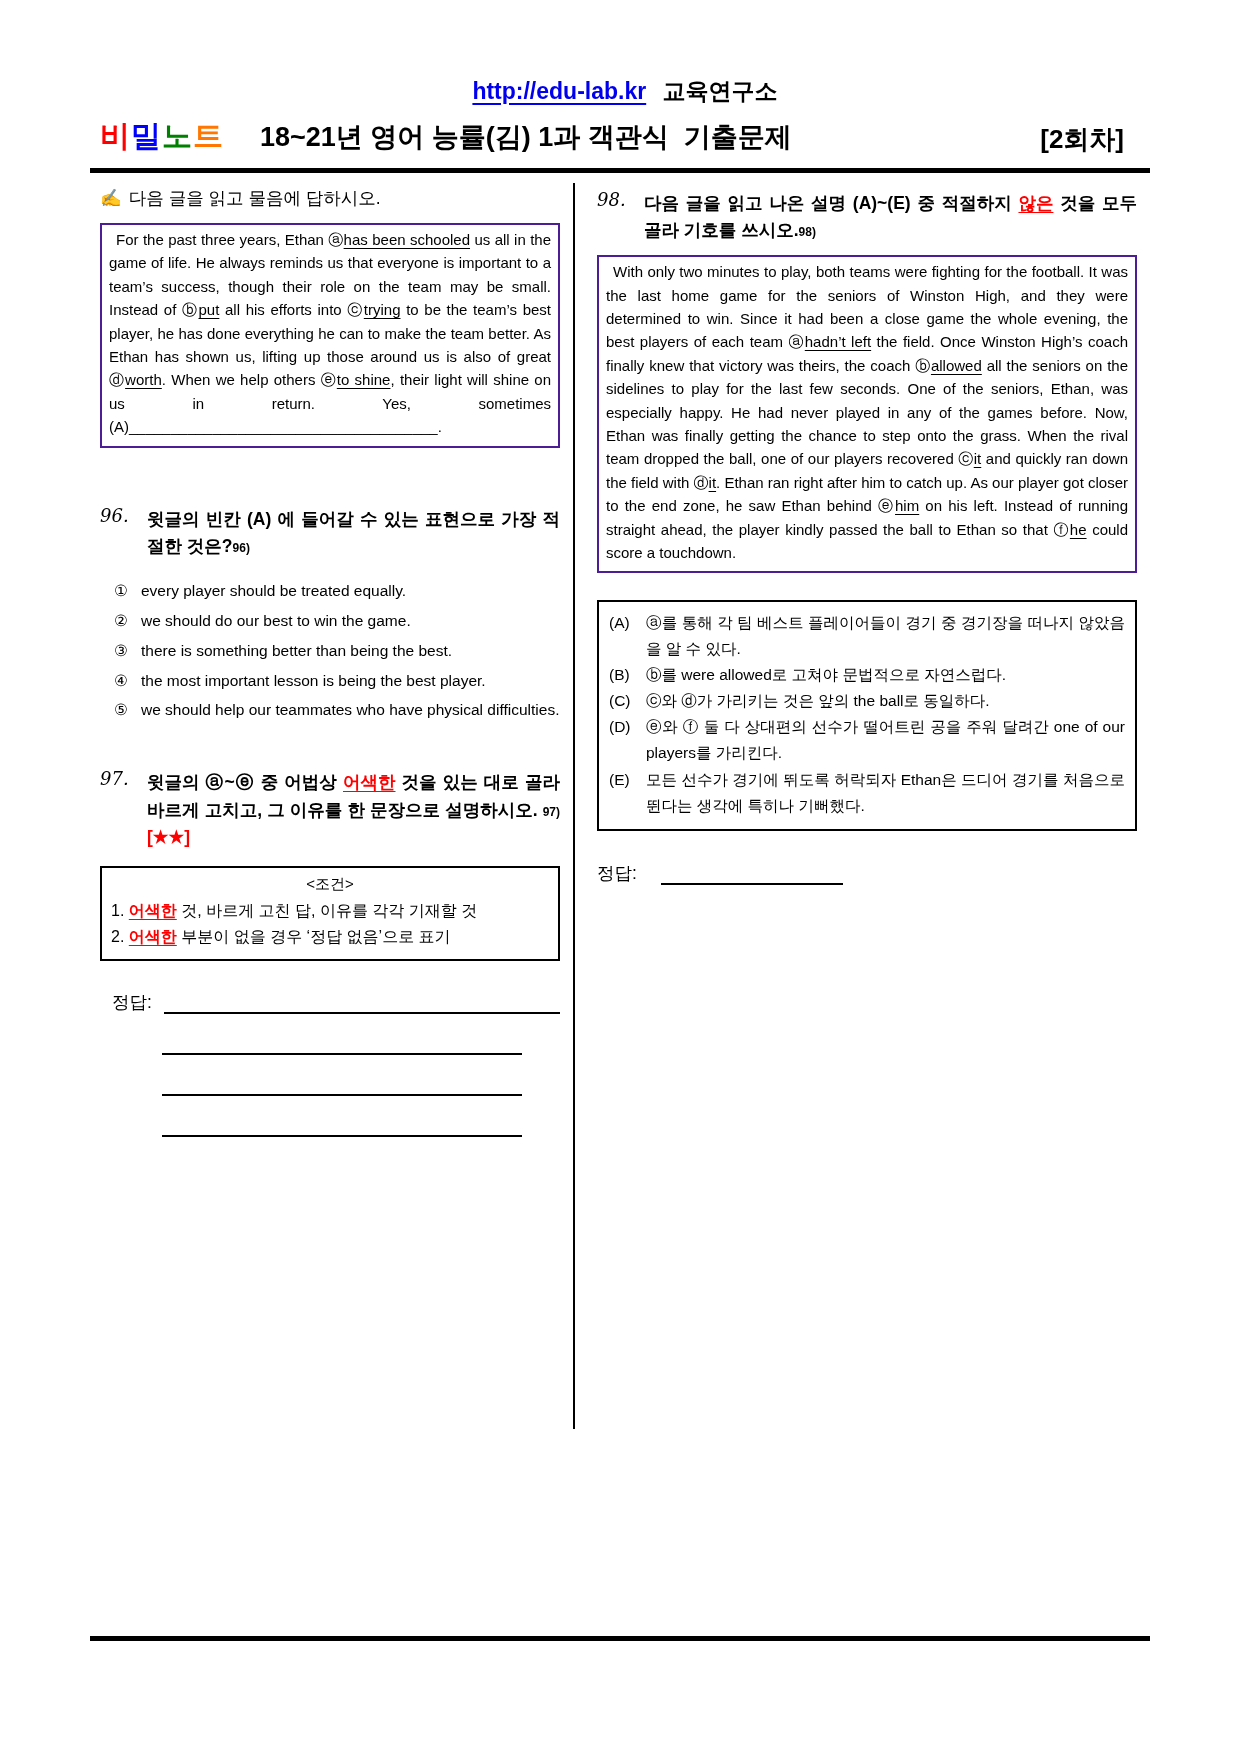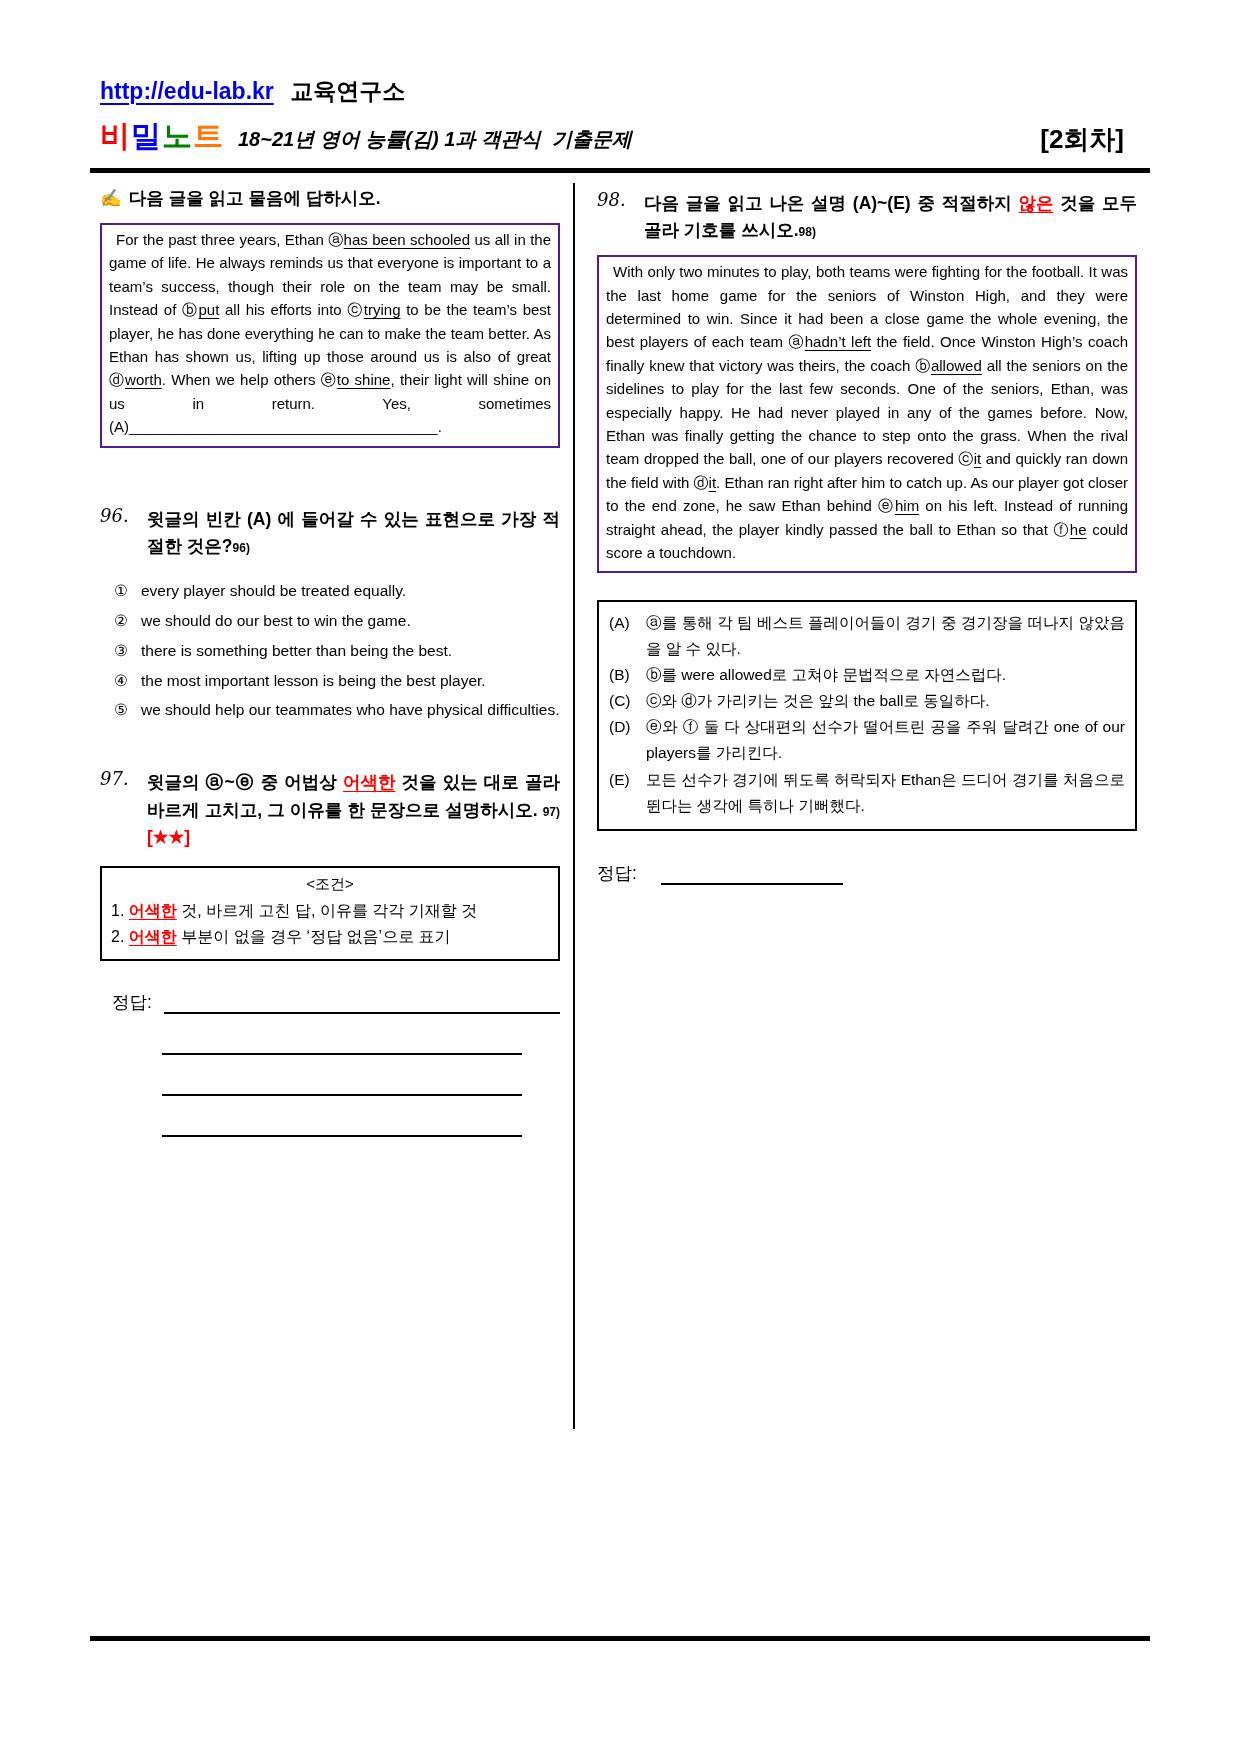--- a/index.html
+++ b/index.html
@@ -6,38 +6,38 @@
     margin: 0; padding: 0;
     width: 1240px; height: 1752px;
     background: #ffffff;
     font-family: "Liberation Sans", sans-serif;
     color: #000;
   }
   .page { position: relative; width: 1240px; height: 1752px; overflow: hidden; }
 
   
   .header { position: absolute; left: 90px; top: 76px; width: 1060px; }
-  .header-inner { padding-left: 10px; }
+  .header-inner { padding-left: 10px; text-align: center; }
   .site-row { font-size: 23px; font-weight: bold; }
   .site-url { color: #0000ee; text-decoration: underline; text-decoration-thickness: 2px; text-underline-offset: 4px; cursor: pointer; }
   .site-org { color: #000; margin-left: 10px; }
   .title-row { position: relative; margin-top: 9px; display: flex; align-items: baseline; }
   .brand { font-size: 30px; font-weight: bold; letter-spacing: 1px; white-space: nowrap; }
-  .doc-title { font-size: 20px; font-weight: bold; margin-left: 14px; white-space: nowrap; font-style: italic; }
+  .doc-title { font-size: 27px; font-weight: bold; margin-left: 36px; white-space: nowrap; }
   .round-label { position: absolute; right: 26px; bottom: 0; font-size: 26px; font-weight: bold; }
   .header-rule { margin-top: 11px; height: 5px; background: #000; }
 
   
   .col-left  { position: absolute; left: 100px; top: 186px; width: 460px; }
   .col-right { position: absolute; left: 597px; top: 190px; width: 540px; }
   .v-divider { position: absolute; left: 573px; top: 183px; width: 2px; height: 1246px; background: #000; }
   .footer-rule { position: absolute; left: 90px; top: 1636px; width: 1060px; height: 5px; background: #000; }
 
   
-  .instruction { font-size: 17.5px; font-weight: bold; margin-bottom: 13px; }
+  .instruction { font-size: 17.5px; font-weight: normal; margin-bottom: 13px; }
   .pencil { margin-right: 7px; }
 
   .passage-box {
     border: 2px solid #4c1d95;
     padding: 3px 7px 7px 7px;
     font-size: 15px;
     line-height: 1.56;
     text-align: justify;
     text-indent: 7px;
   }

